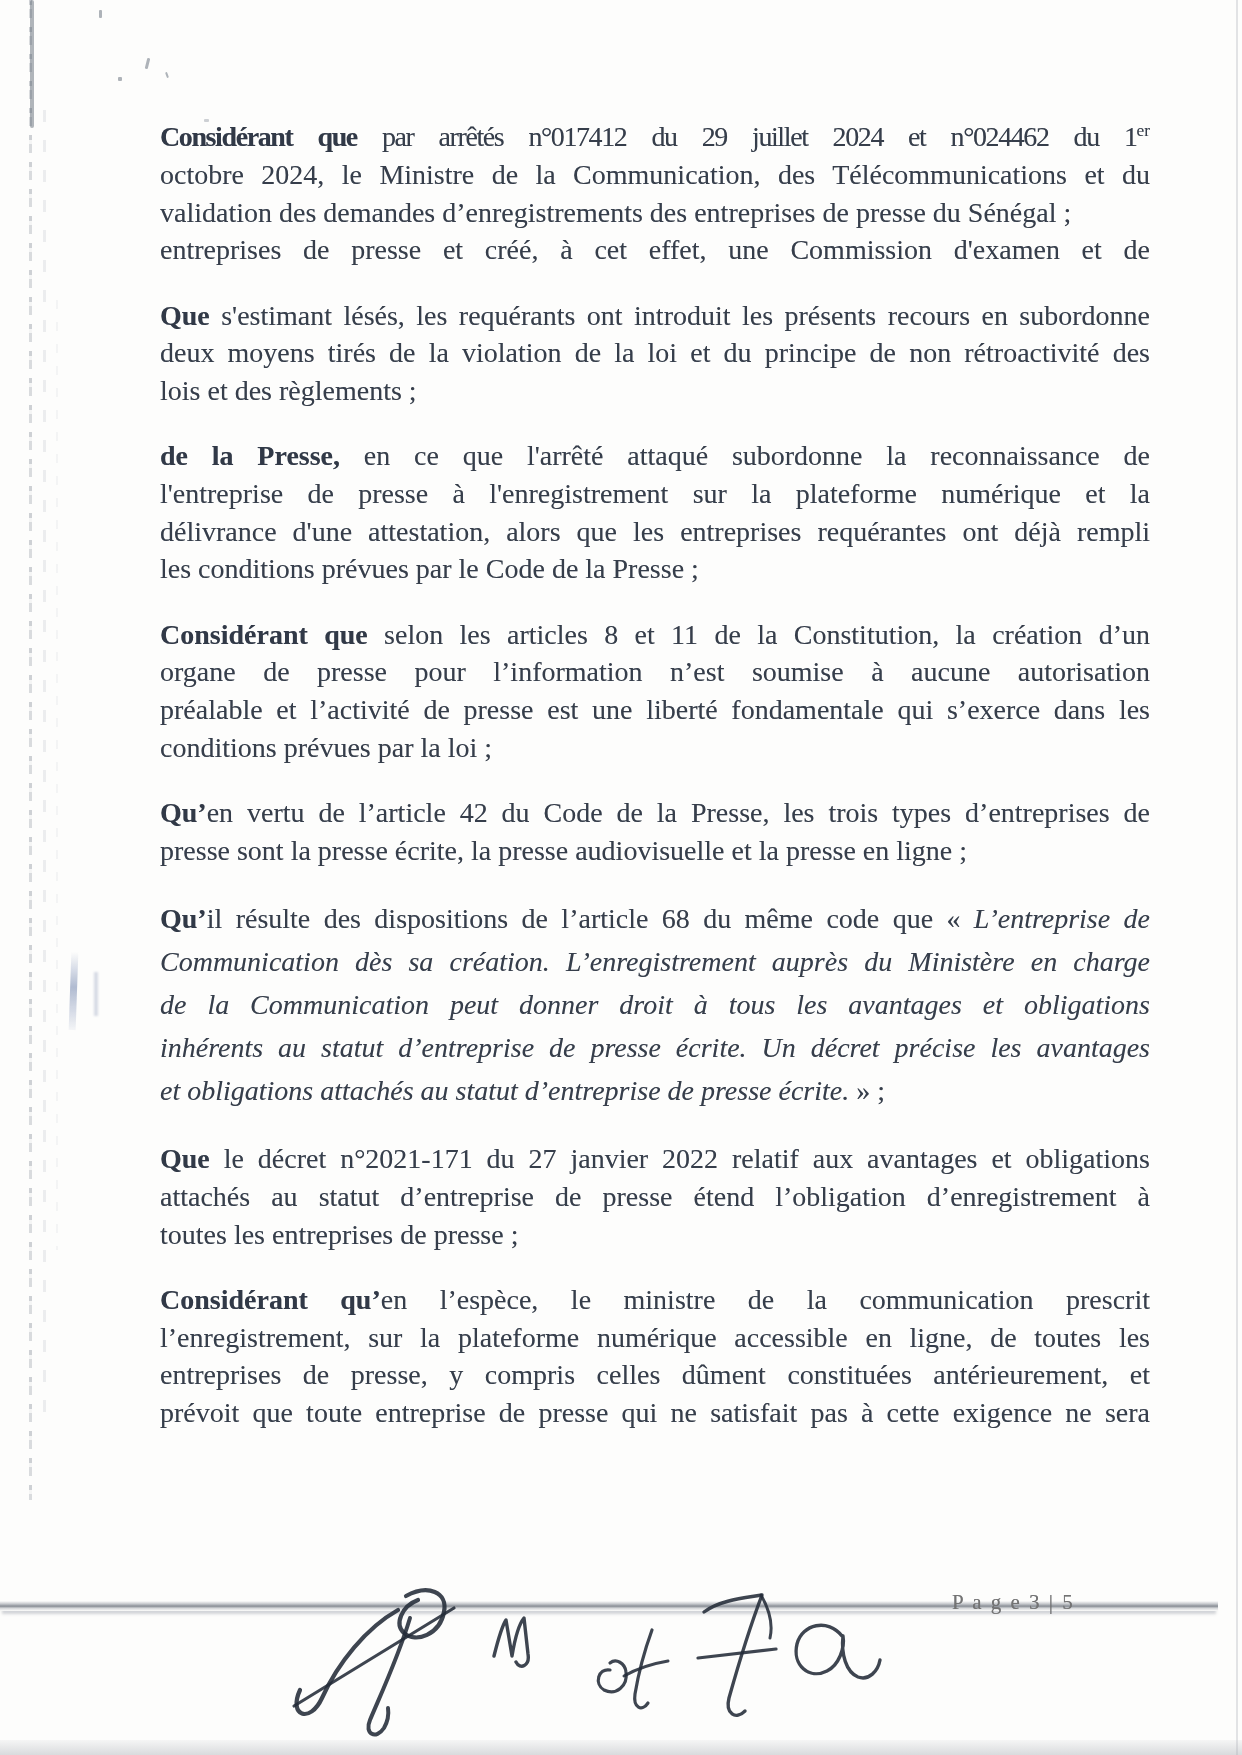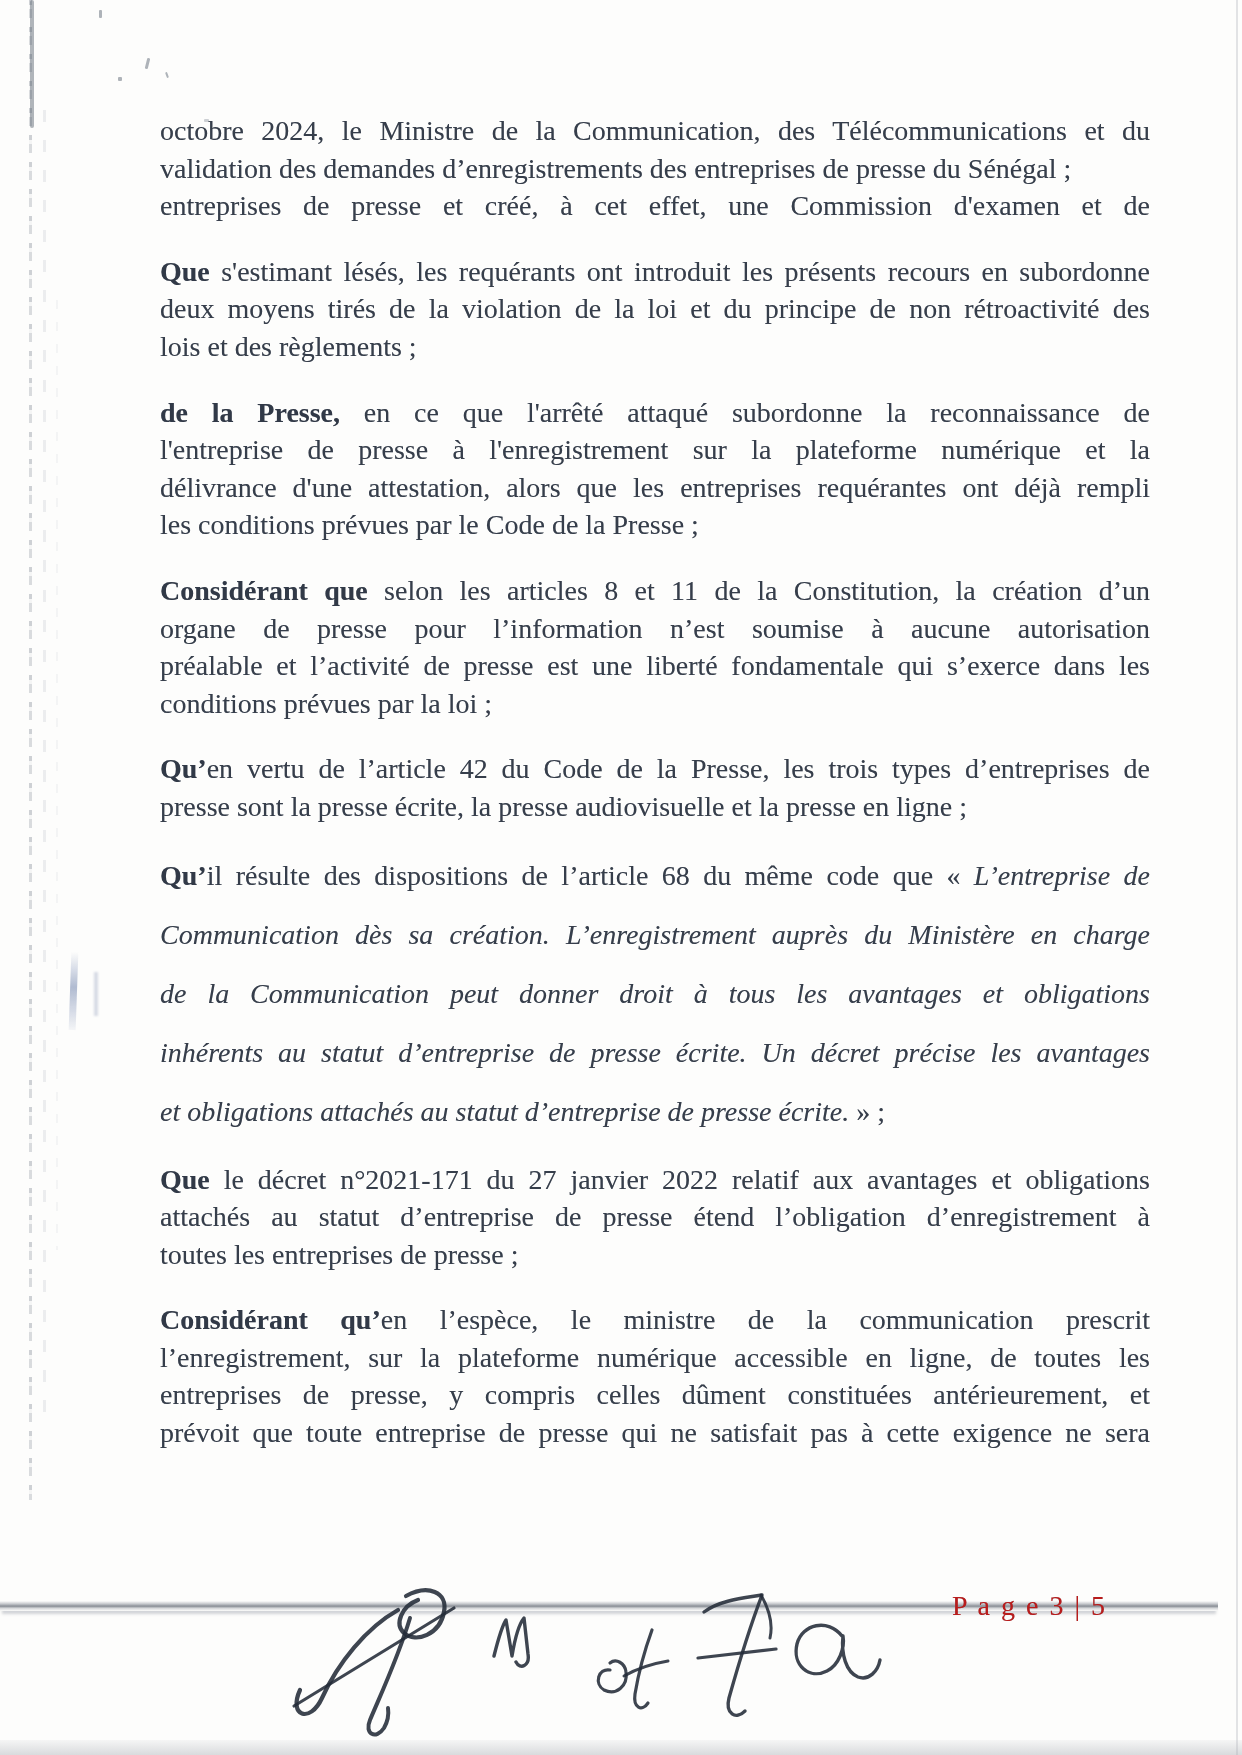--- a/index.html
+++ b/index.html
@@ -19,29 +19,29 @@
     color:#363e4b;
     font-size:28px;
     text-shadow:0 0 0.6px rgba(54,62,75,.35);
   }
   .para{margin-bottom:28px;}
   .line{
     line-height:37.6px;
     text-align:justify;
     text-align-last:justify;
   }
-  .para.tall .line{line-height:43px;margin-top:16px;}
+  .para.tall .line{line-height:43px;}
   .line.last{text-align-last:left;}
   .b{font-weight:bold;color:#313947;}
   .i{font-style:italic;}
   .sup{vertical-align:super;font-size:0.62em;letter-spacing:0;}
   
   .page-label{
     position:absolute;left:952px;top:1590px;
-    font-size:28px;letter-spacing:2px;color:#b91c1c;
+    font-size:21px;letter-spacing:2px;color:#737373;
     text-shadow:0 0 0.5px rgba(59,66,77,.4);
     text-align:right;
   }
   
   .scan-fold{
     position:absolute;left:0;top:1601px;width:1218px;height:10px;
     background:linear-gradient(to bottom,
       rgba(140,146,155,0) 0%,
       rgba(125,132,142,.45) 30%,
       rgba(92,99,110,.72) 52%,
@@ -115,20 +115,21 @@
   <div class="art speck speck-1"></div>
   <div class="art speck speck-2"></div>
   <div class="art speck speck-3"></div>
   <div class="art speck speck-4"></div>
   <div class="art speck speck-5"></div>
   <div class="art edge-line-right"></div>
   <div class="art bottom-strip"></div>
 
   <div class="doc" id="doc-body">
       <div class="para">
+        <div class="line" style="letter-spacing: -1.4px;"><span class="b">Considérant que</span><span> par arrêtés n°017412 du 29 juillet 2024 et n°024462 du 1</span><span class="sup">er</span></div>
         <div class="line"><span>octobre 2024, le Ministre de la Communication, des Télécommunications et du</span></div>
         <div class="line last"><span>validation des demandes d’enregistrements des entreprises de presse du Sénégal&nbsp;;</span></div>
         <div class="line"><span>entreprises de presse et créé, à cet effet, une Commission d'examen et de</span></div>
       </div>
       <div class="para">
         <div class="line"><span class="b">Que</span><span> s'estimant lésés, les requérants ont introduit les présents recours en subordonne</span></div>
         <div class="line"><span>deux moyens tirés de la violation de la loi et du principe de non rétroactivité des</span></div>
         <div class="line last"><span>lois et des règlements&nbsp;;</span></div>
       </div>
       <div class="para">

